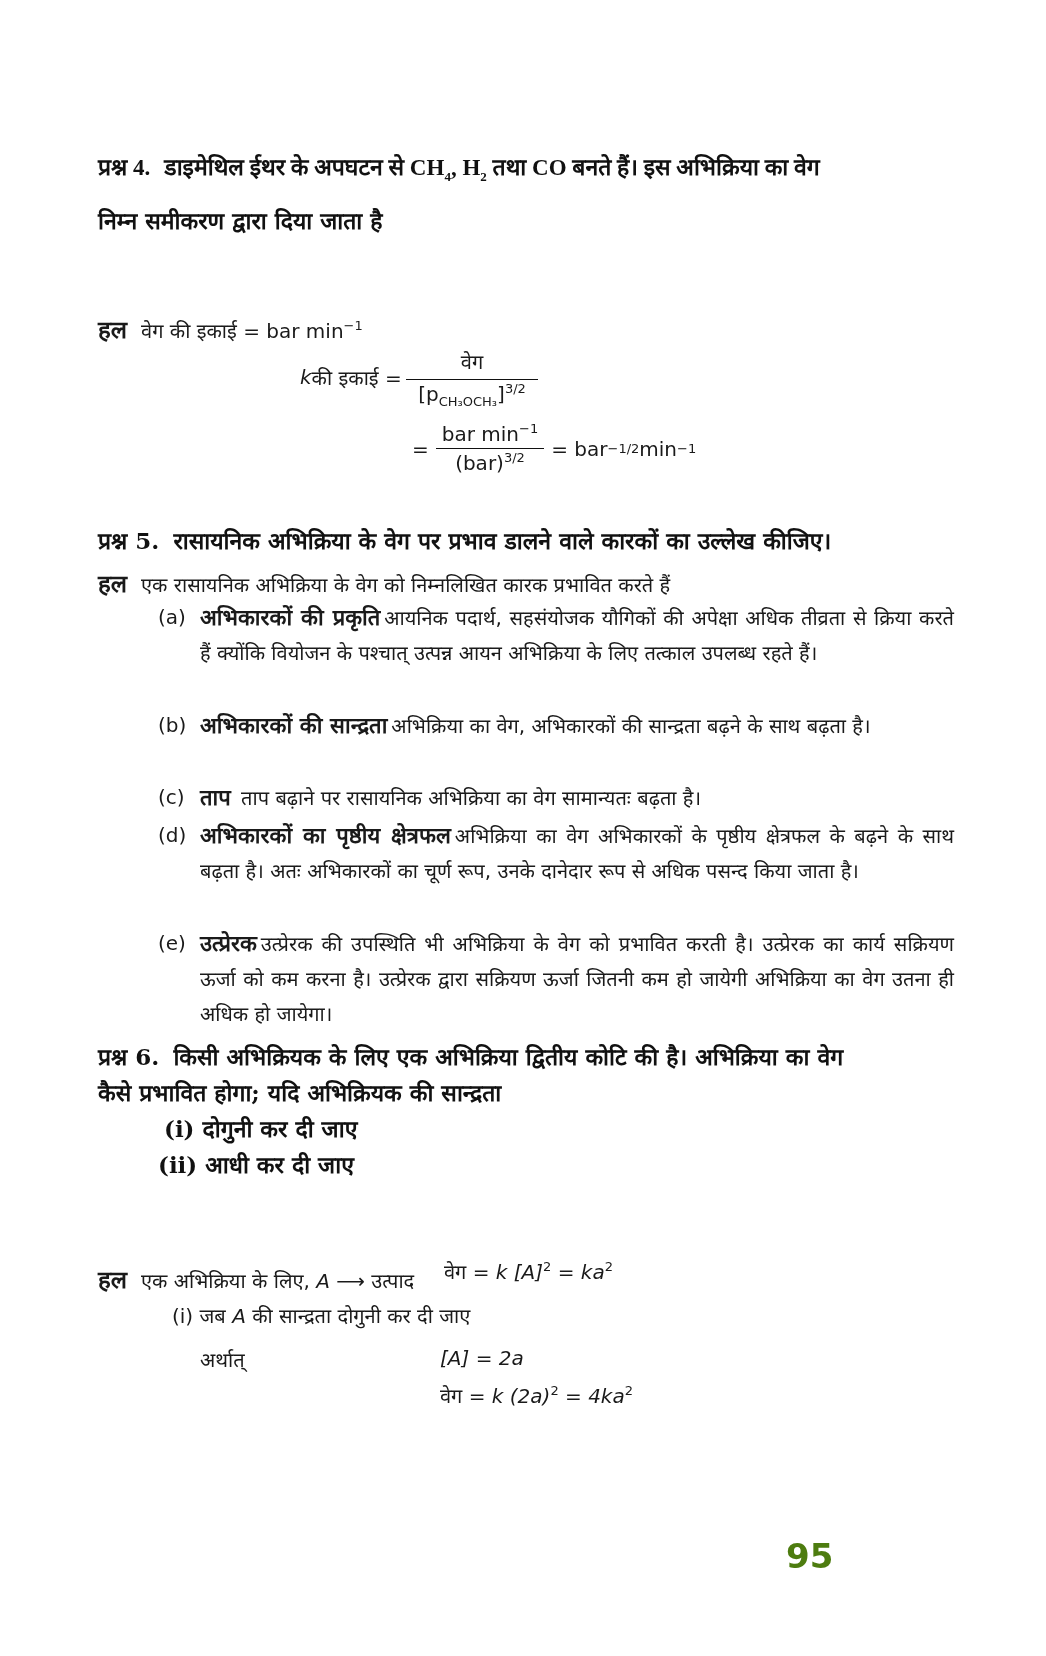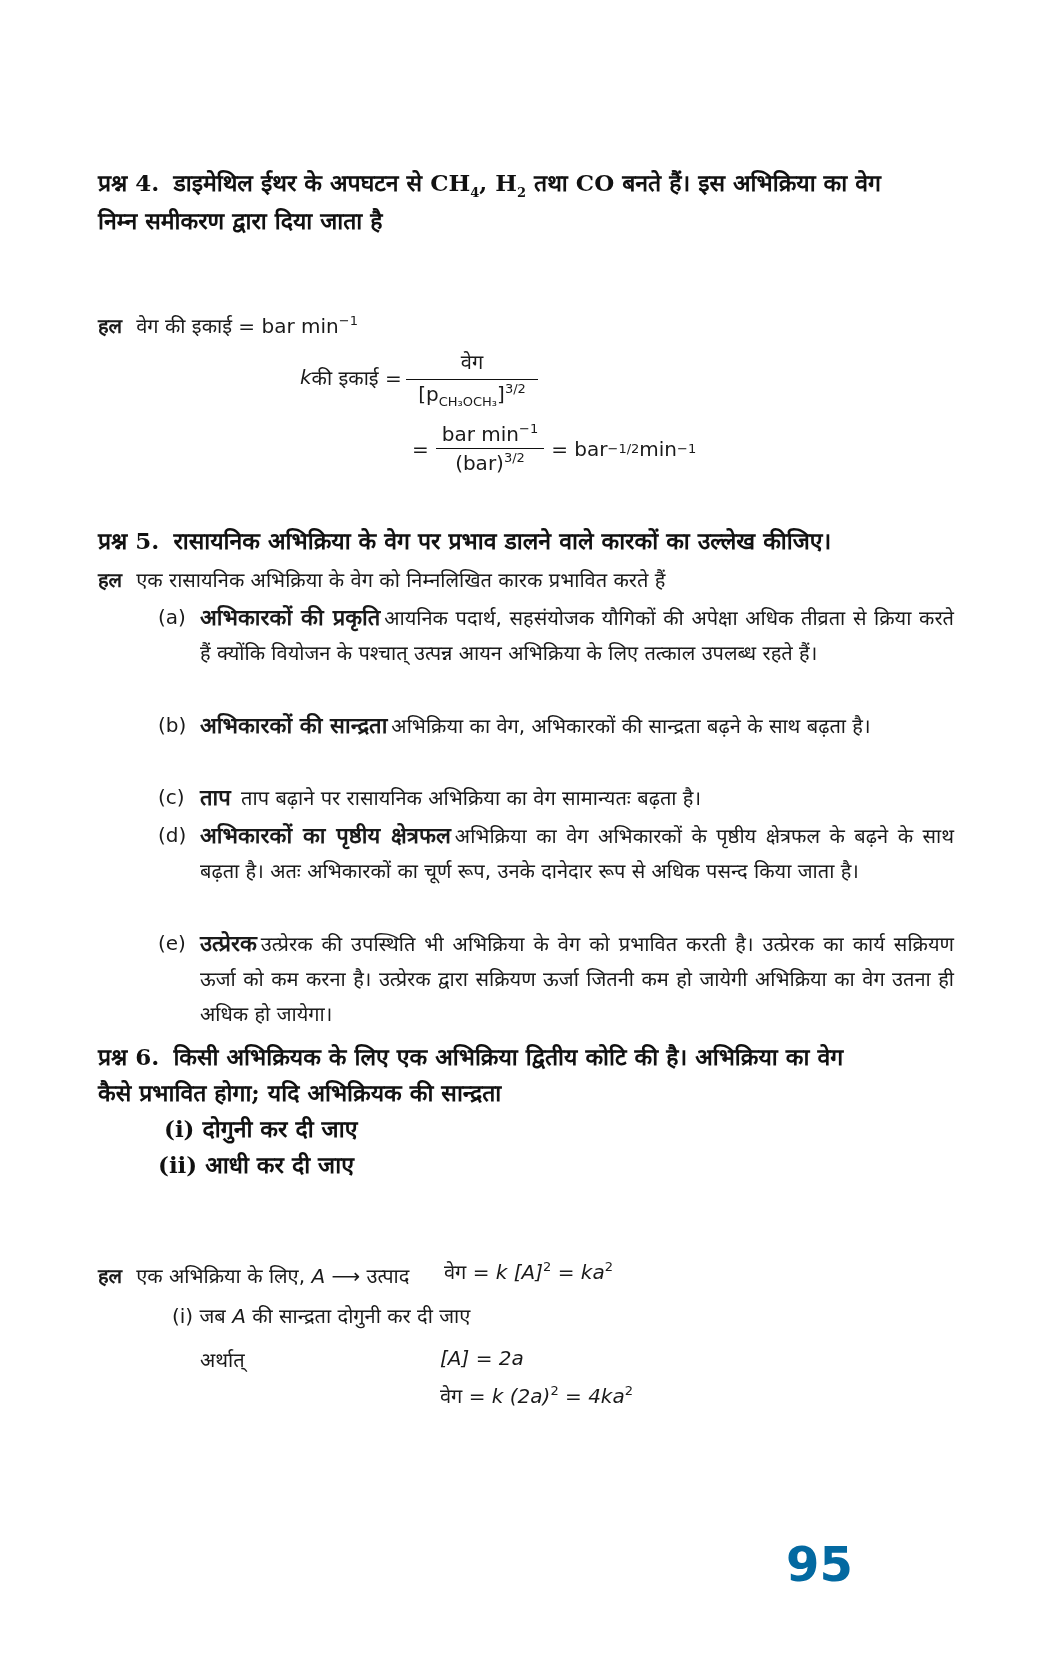--- a/index.html
+++ b/index.html
@@ -5,38 +5,38 @@
   html, body { margin: 0; padding: 0; }
   body {
     width: 1046px; height: 1656px; background: #ffffff; position: relative; overflow: hidden;
     font-family: "DejaVu Serif", "Liberation Serif", serif; color: #111;
   }
   .page { position: absolute; left: 0; top: 0; width: 1046px; height: 1656px; }
   .abs { position: absolute; white-space: nowrap; }
   .q { font-weight: bold; font-size: 23px; color: #111; }
   .q .qlabel { font-weight: bold; margin-right: 14px; }
   .body { font-family: "DejaVu Sans", "Liberation Sans", sans-serif; font-size: 20px; color: #1a1a1a; }
-  .hal { font-weight: bold; font-size: 20px; margin-right: 14px; font-family: "DejaVu Serif", serif; }
+  .hal { font-weight: bold; font-size: 24px; margin-right: 14px; font-family: "DejaVu Serif", serif; }
   .ital { font-style: italic; }
   sup, sub { font-size: 13px; line-height: 0; }
   .frac { display: inline-flex; flex-direction: column; align-items: center; vertical-align: middle; justify-content: space-between; }
   .frac .num { border-bottom: 1.6px solid #111; padding: 0 6px 2px 6px; }
   .frac .den { padding: 2px 6px 0 6px; }
   .item { position: absolute; left: 158px; width: 796px; font-family: "DejaVu Sans", sans-serif; font-size: 20px; line-height: 35px; color: #1a1a1a; }
   .item .lbl { position: absolute; left: 0; top: 0; }
   .item .txt { margin-left: 42px; text-align: justify; display: block; white-space: normal; }
   .item .head { font-weight: bold; font-size: 22px; margin-right: 4px; }
-  .pagenum { position: absolute; left: 786px; top: 1536px; font-family: "DejaVu Sans", sans-serif; font-weight: bold; font-size: 48px; color: #0369a1; text-align: right; }
+  .pagenum { position: absolute; left: 786px; top: 1536px; font-family: "DejaVu Sans", sans-serif; font-weight: bold; font-size: 34px; color: #4d7c0f; text-align: right; }
 </style>
 </head>
 <body>
 
 <div class="page">
 
-  <div class="abs q" style="left:98px; top:166px;">
+  <div class="abs q" style="left:98px; top:150px;font-family:Liberation Serif, serif;">
     <span class="qlabel">प्रश्न 4.</span><span>डाइमेथिल ईथर के अपघटन से CH</span><sub>4</sub><span>, H</span><sub>2</sub><span> तथा CO बनते हैं। इस अभिक्रिया का वेग</span>
   </div>
   <div class="abs q" style="left:98px; top:204px;">निम्न समीकरण द्वारा दिया जाता है</div>
 
   <div class="abs body" style="left:98px; top:312px;">
     <span class="hal">हल</span><span>वेग की इकाई = bar min</span><sup>−1</sup>
   </div>
   <div class="abs body" style="left:300px; top:348px; display:flex; align-items:center;">
     <span class="ital">k</span>
       <span> की इकाई  =</span>

